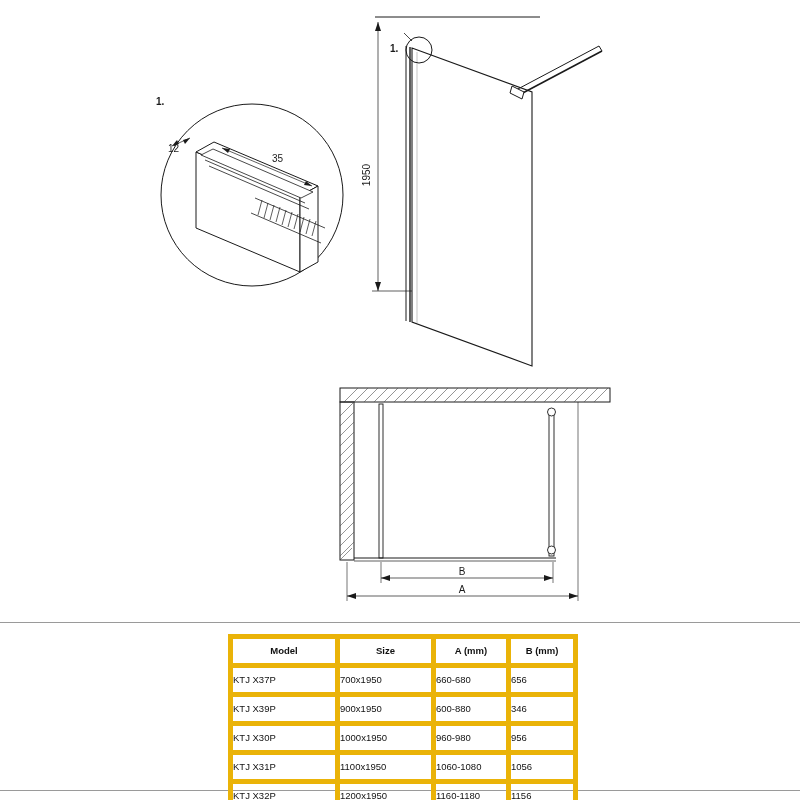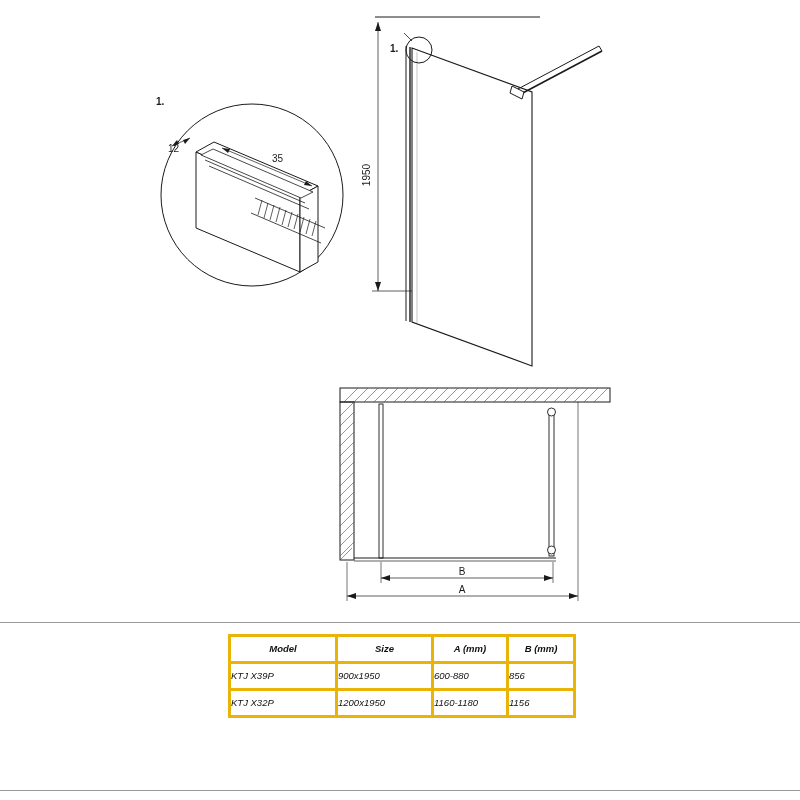--- a/index.html
+++ b/index.html
@@ -45,28 +45,27 @@
     width: 345px;
   }
   table.spec {
     border-collapse: collapse;
     width: 345px;
     font-size: 9.5px;
     font-family: "Liberation Sans", sans-serif;
     table-layout: fixed;
   }
   table.spec th, table.spec td {
-    border: 3px solid #eab308;
+    border: 5px solid #eab308;
     padding: 0;
     height: 24px;
     line-height: 24px;
     color: #111111;
     font-weight: normal;
     white-space: nowrap;
-    font-style: italic;
   }
   table.spec th {
     font-weight: bold;
   }
   table.spec col.c0 { width: 107px; }
   table.spec col.c1 { width: 96px; }
   table.spec col.c2 { width: 75px; }
   table.spec col.c3 { width: 67px; }
   .hr-line {
     position: absolute;
@@ -240,24 +239,42 @@
       <thead>
         <tr>
           <th>Model</th>
           <th>Size</th>
           <th>A (mm)</th>
           <th>B (mm)</th>
         </tr>
       </thead>
       <tbody>
         <tr>
+          <td>KTJ X37P</td>
+          <td>700x1950</td>
+          <td>660-680</td>
+          <td>656</td>
+        </tr>
+        <tr>
           <td>KTJ X39P</td>
           <td>900x1950</td>
           <td>600-880</td>
-          <td>856</td>
+          <td>346</td>
+        </tr>
+        <tr>
+          <td>KTJ X30P</td>
+          <td>1000x1950</td>
+          <td>960-980</td>
+          <td>956</td>
+        </tr>
+        <tr>
+          <td>KTJ X31P</td>
+          <td>1100x1950</td>
+          <td>1060-1080</td>
+          <td>1056</td>
         </tr>
         <tr>
           <td>KTJ X32P</td>
           <td>1200x1950</td>
           <td>1160-1180</td>
           <td>1156</td>
         </tr>
       </tbody>
     </table>
   </div>

